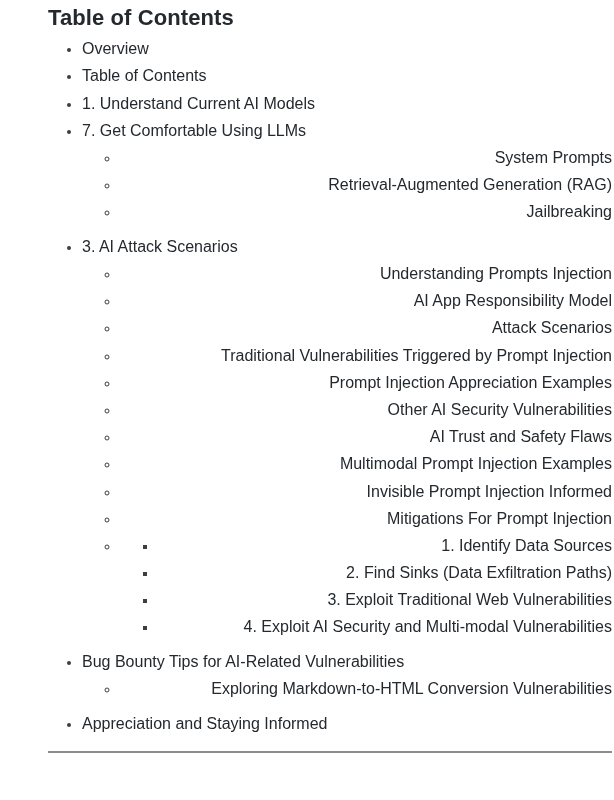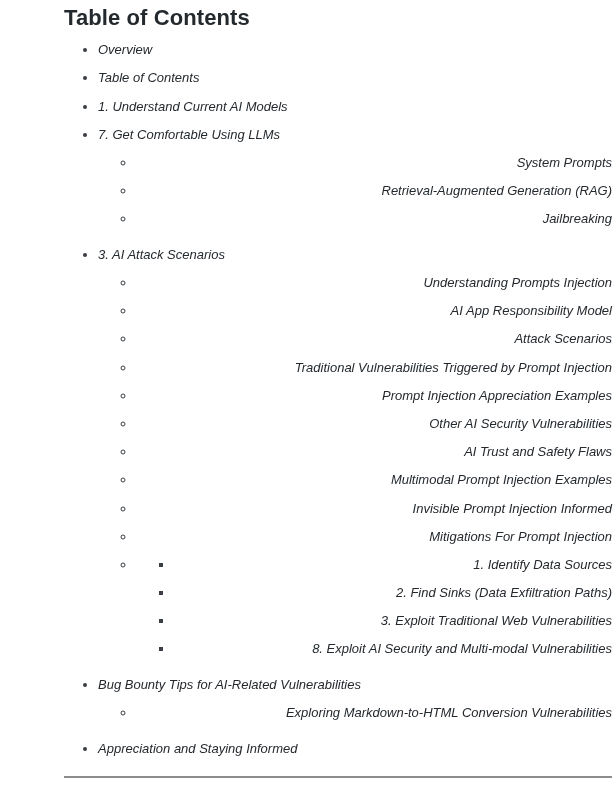--- a/index.html
+++ b/index.html
@@ -8,21 +8,21 @@
     background: #ffffff;
   }
   body {
     width: 614px;
     height: 800px;
     overflow: hidden;
     font-family: "Liberation Sans", sans-serif;
     color: #24292e;
   }
   .content {
-    padding: 4px 2px 0 64px;
+    padding: 4px 2px 0 48px;
   }
   h1.page-title {
     margin: 0;
     font-size: 22px;
     line-height: 28px;
     font-weight: 700;
     color: #24292e;
     letter-spacing: 0.1px;
   }
   ul.toc-root {
@@ -34,24 +34,23 @@
     margin: 0 0 14.5px 0;
     padding-left: 38px;
     list-style-type: circle;
     text-align: right;
   }
   ul.toc-root ul ul {
     list-style-type: square;
   }
   li {
     margin: 7.2px 0;
-    font-size: 13px;
+    font-size: 16px;
     line-height: 20px;
     color: #24292e;
-    font-style: italic;
   }
   li::marker {
     color: #3a3f45;
     font-size: 14px;
   }
   .lbl {
     color: #24292e;
   }
   hr.bottom-rule {
     border: none;
@@ -133,21 +132,21 @@
             <li>
               <span class="lbl">1. Identify Data Sources</span>
             </li>
             <li>
               <span class="lbl">2. Find Sinks (Data Exfiltration Paths)</span>
             </li>
             <li>
               <span class="lbl">3. Exploit Traditional Web Vulnerabilities</span>
             </li>
             <li>
-              <span class="lbl">8. Exploit AI Security and Multi-modal Vulnerabilities</span>
+              <span class="lbl">4. Exploit AI Security and Multi-modal Vulnerabilities</span>
             </li>
           </ul>
         </li>
       </ul>
     </li>
 
     <li>
       <span class="lbl">Bug Bounty Tips for AI-Related Vulnerabilities</span>
       <ul>
         <li>

